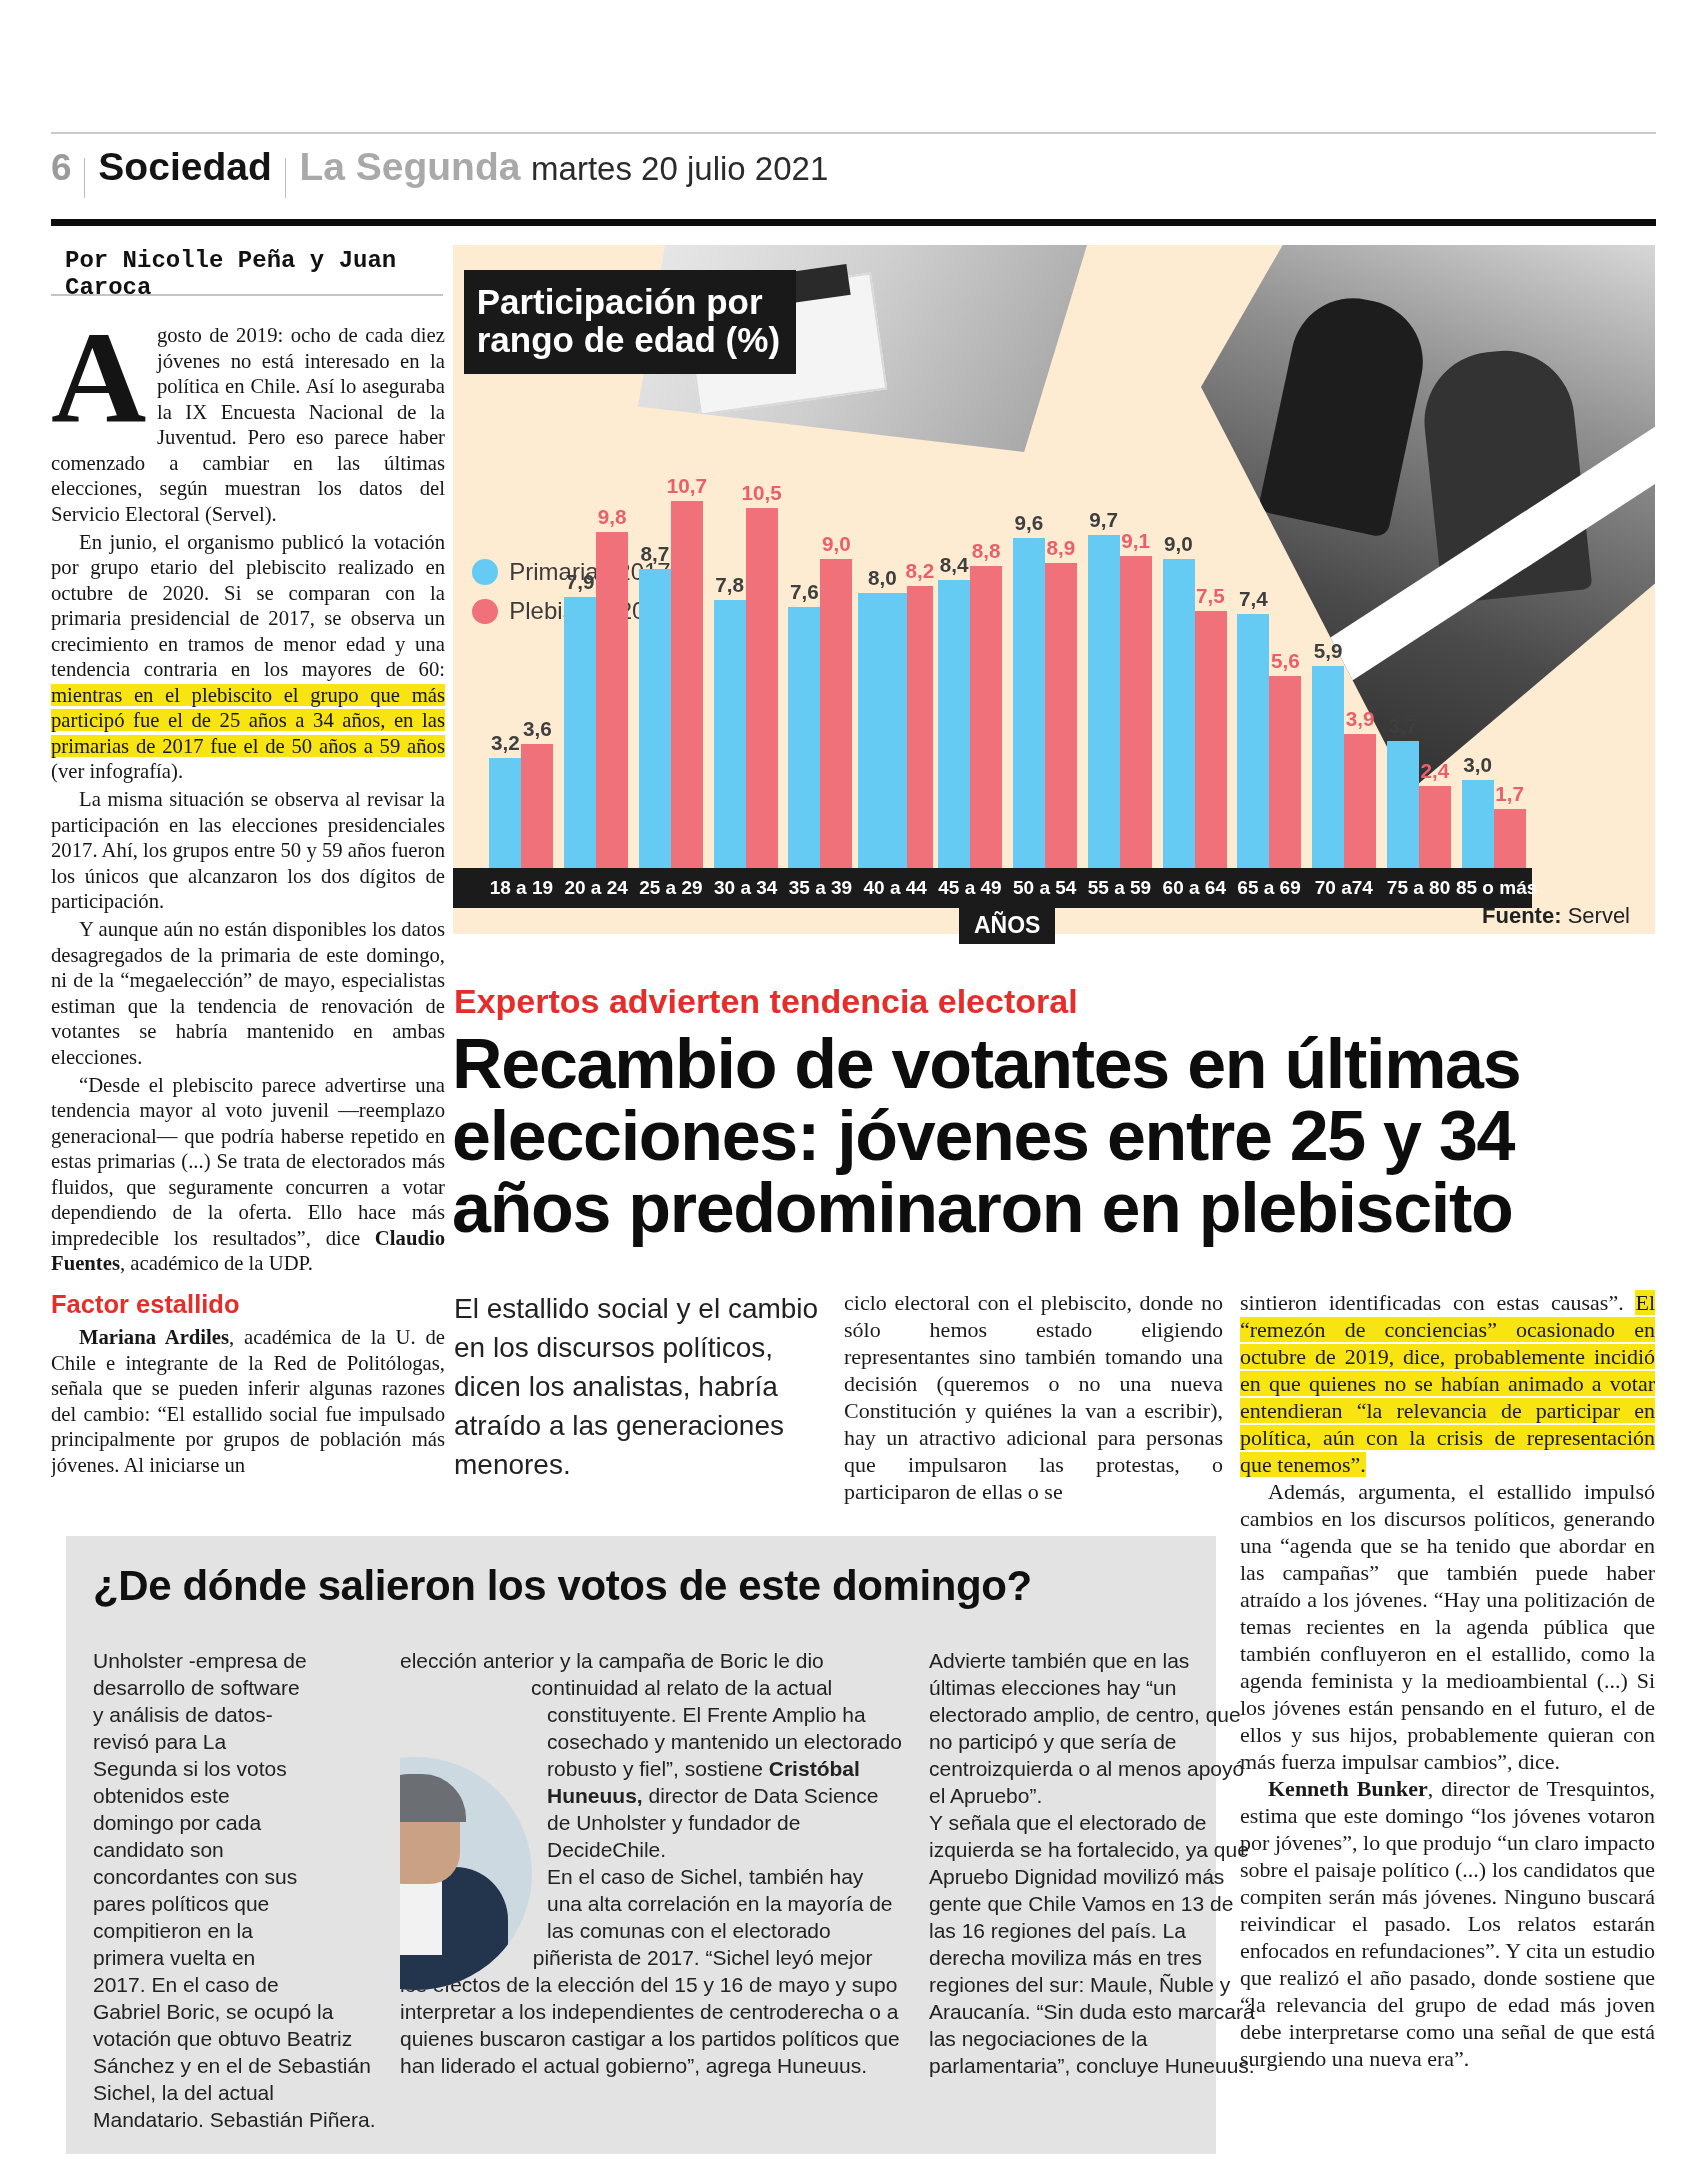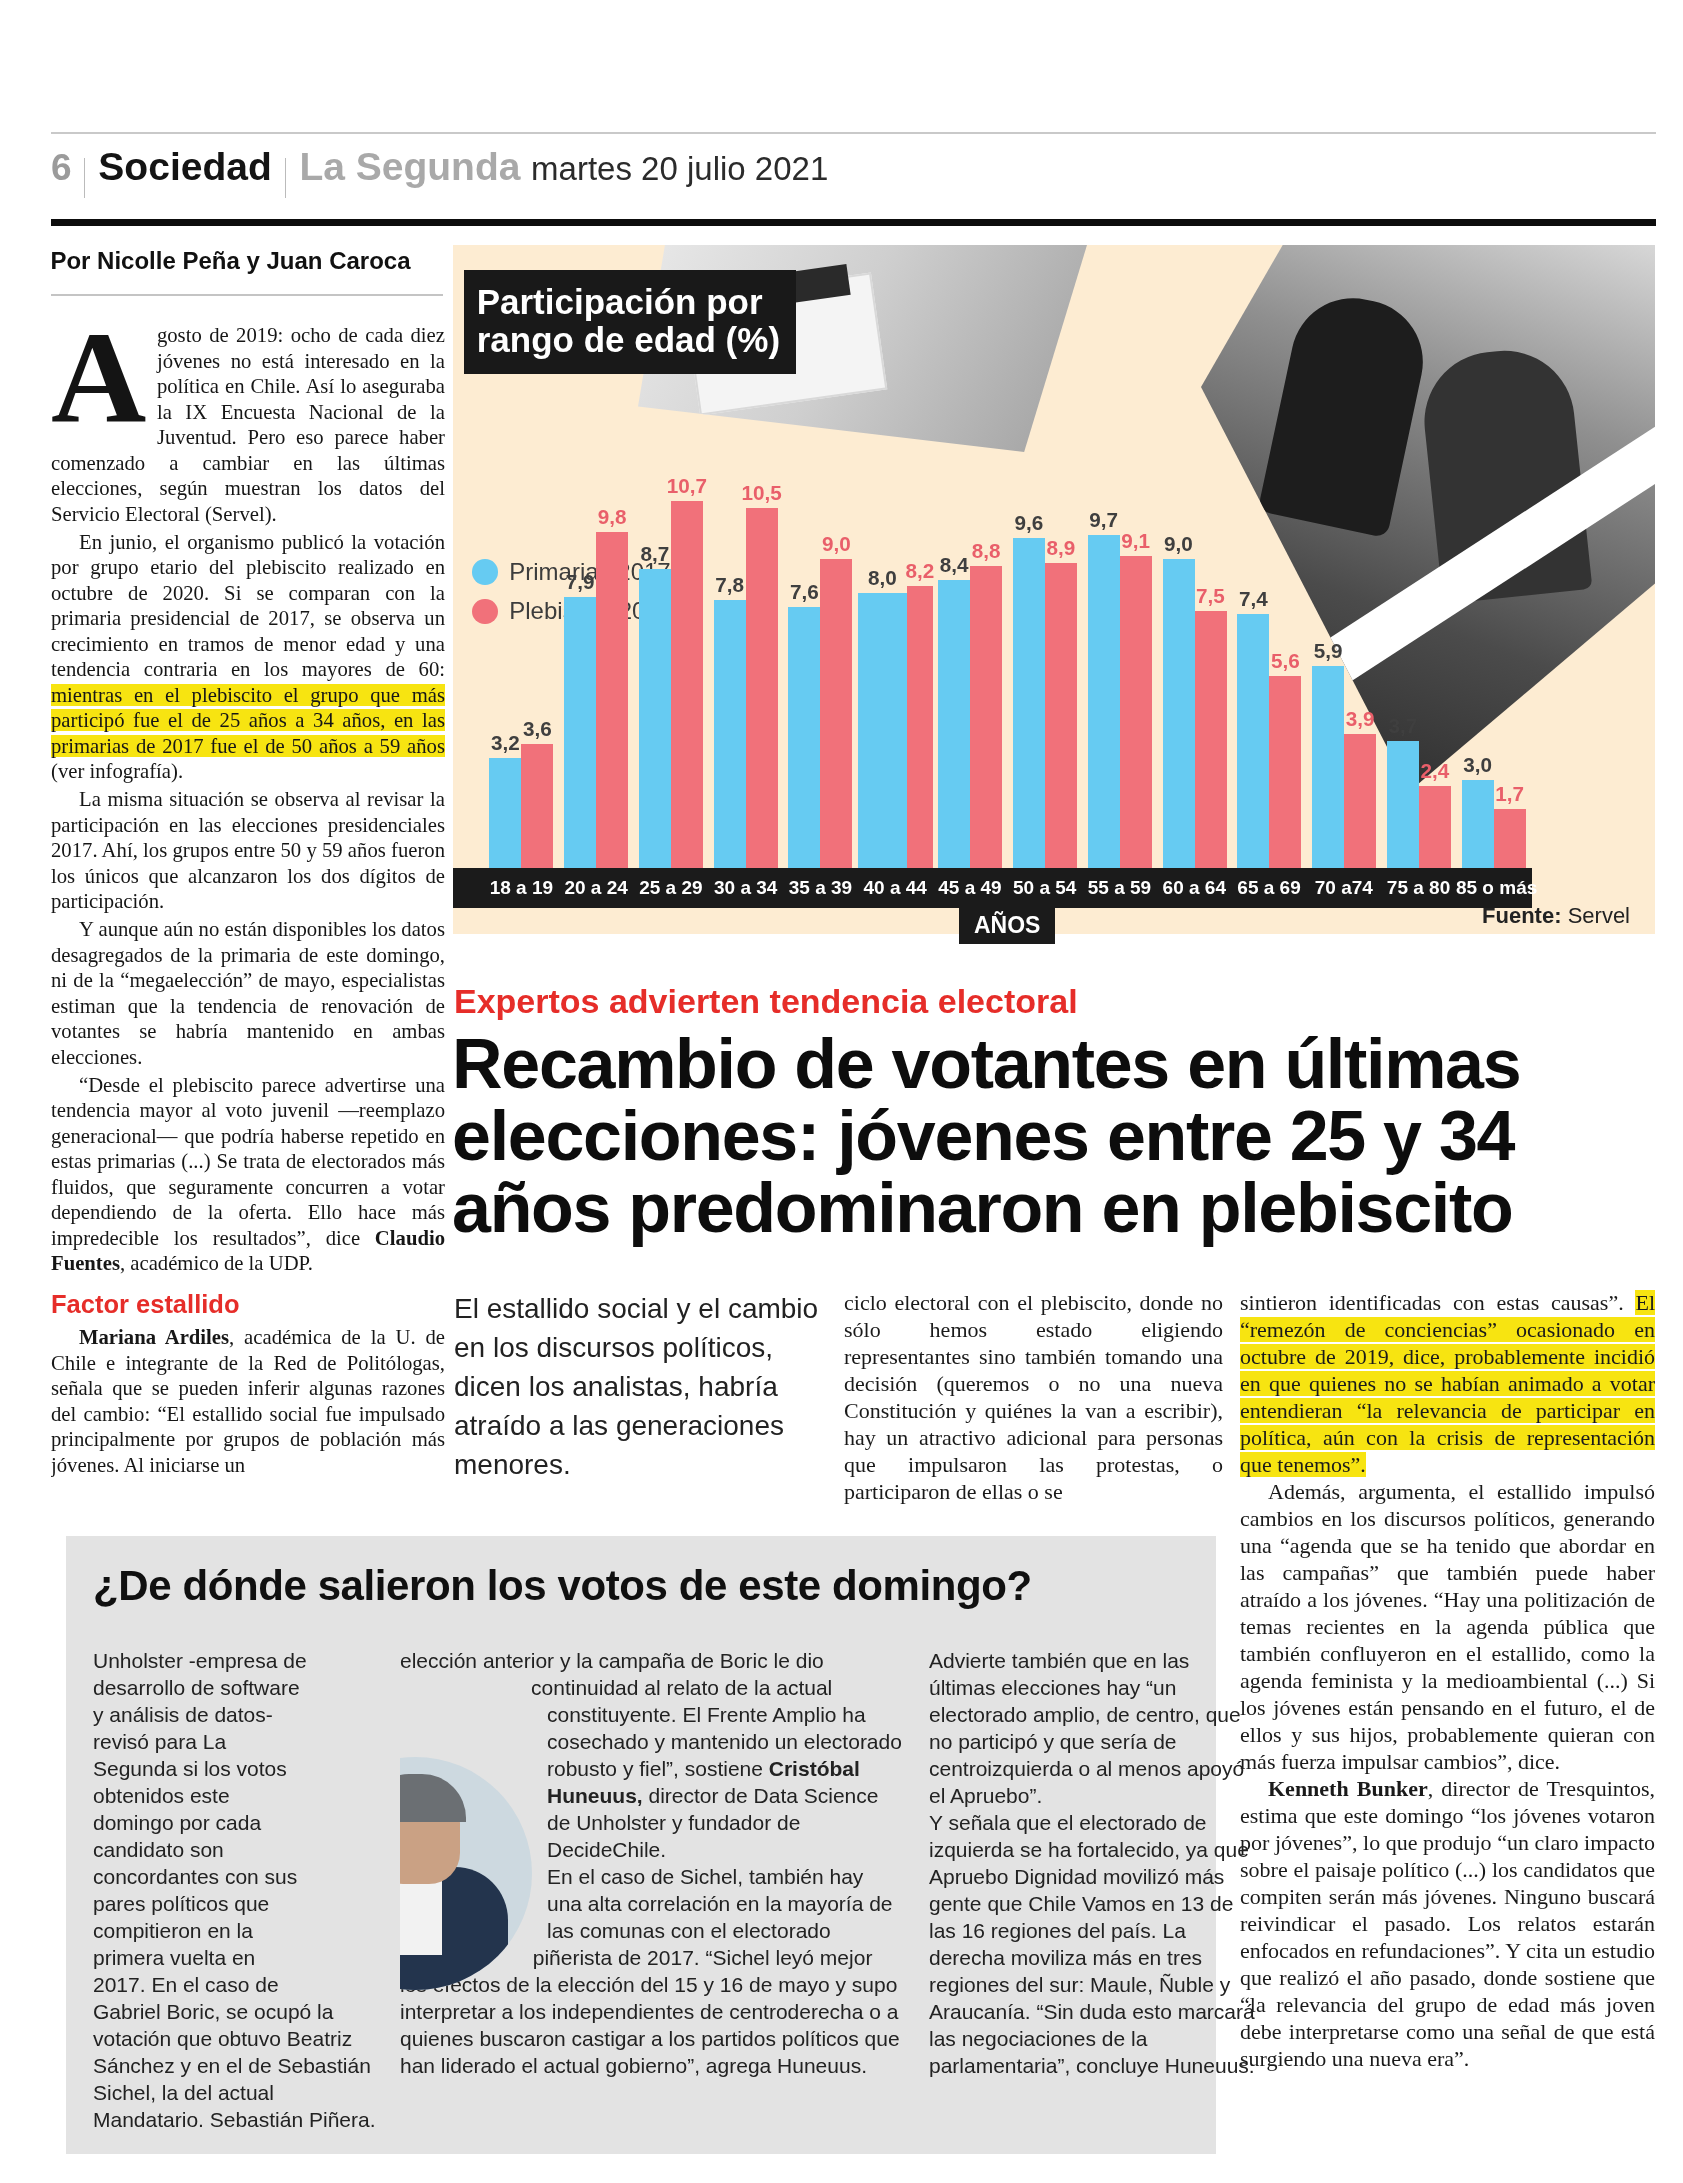--- a/index.html
+++ b/index.html
@@ -9,22 +9,22 @@
   .hdr-ruleTop{position:absolute;left:51px;top:132px;width:1605px;height:2.2px;background:#c9c9c9;}
   .hdr{position:absolute;left:51px;top:145px;width:1605px;height:66px;
        font-family:"Liberation Sans", sans-serif;display:flex;align-items:baseline;}
   .hdr .pnum{font-size:37px;font-weight:bold;color:#9b9b9b;padding-right:12.3px;}
   .hdr .vbar{width:1.3px;height:40px;background:#bbb;align-self:center;}
   .hdr .section{font-size:39px;font-weight:bold;color:#141414;padding:0 13.2px;}
   .hdr .paper{font-size:39px;font-weight:bold;color:#a9a9a9;padding:0 10.6px 0 13.2px;}
   .hdr .date{font-size:33px;color:#2b2b2b;}
   .hdr-ruleBlack{position:absolute;left:51px;top:219px;width:1605px;height:7px;background:#0d0d0d;}
   
-  .byline{position:absolute;left:37px;top:247px;width:387px;font-family:Liberation Sans, sans-serif;
-          font-size:24px;font-weight:bold;color:#111;text-align:center;}
+  .byline{position:absolute;left:65px;top:247px;width:387px;font-family:Liberation Mono, monospace;
+          font-size:24px;font-weight:bold;color:#111;}
   .byline-rule{position:absolute;left:51px;top:294px;width:392px;height:1.8px;background:#c4c4c4;}
   .leftcol{position:absolute;left:51px;top:323px;width:394px;height:1197px;overflow:hidden;
            font-size:20.7px;line-height:25.5px;text-align:justify;color:#161616;}
   .leftcol p{margin:0 0 2.6px 0;}
   .leftcol p.ind{text-indent:28px;}
   .dropcap{float:left;font-family:"Liberation Serif", serif;font-weight:bold;font-size:132px;
            line-height:102px;padding:4.4px 10.6px 0 0;color:#141414;}
   .hl{background:#f7e411;}
   b.nm{font-weight:bold;}
   .subhead{font-family:"Liberation Sans", sans-serif;font-weight:bold;font-size:25.5px;color:#e62d29;

